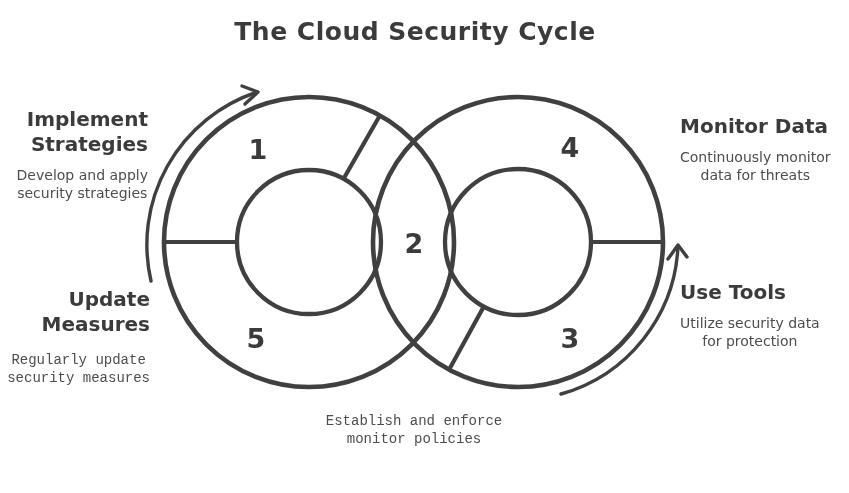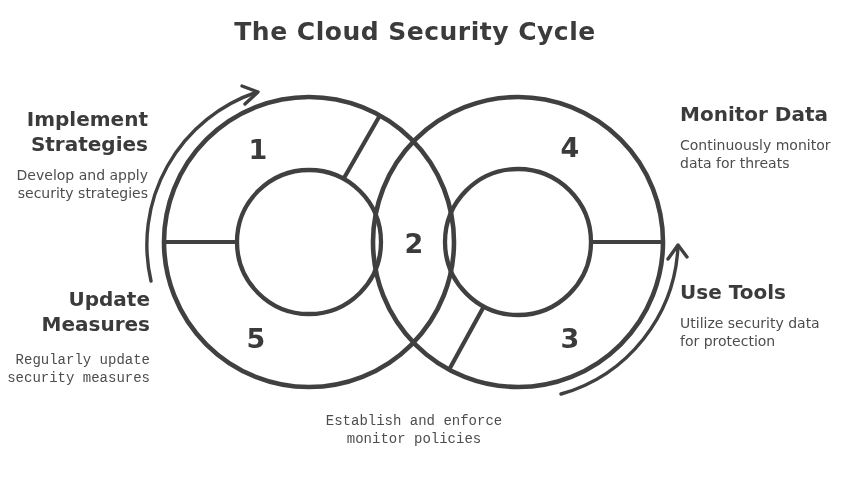--- a/index.html
+++ b/index.html
@@ -27,21 +27,21 @@
   .label{position:absolute;}
   .label.align-right{text-align:right;margin-top:16px;}
   .label.align-left{text-align:left;}
   .label.align-center{text-align:center;transform:translateX(-50%);}
   .label-title{
     font-size:20px;font-weight:bold;color:var(--heading);
     line-height:1.25;white-space:pre-line;
   }
   .label-desc{
     font-size:14px;color:var(--body);
-    line-height:1.28;white-space:pre-line;margin-top:10px;
+    line-height:1.28;white-space:pre-line;margin-top:10px;text-align:center;
   }
   .label-desc.gap-lg{margin-top:15px;font-family:Liberation Mono, monospace;}
 </style>
 </head>
 <body>
 
 <div class="canvas">
 
   <div class="page-title">The Cloud Security Cycle</div>
 
@@ -74,21 +74,21 @@
   <div class="seg-num" style="left:570px;top:147px">4</div>
   <div class="seg-num" style="left:256px;top:338px">5</div>
 
   <div class="label align-right" style="right:701px;top:91px">
     <div class="label-title">Implement
 Strategies</div>
     <div class="label-desc">Develop and apply
 security strategies</div>
   </div>
 
-  <div class="label align-left" style="left:680px;top:102px">
+  <div class="label align-left" style="left:680px;top:114px">
     <div class="label-title">Monitor Data</div>
     <div class="label-desc">Continuously monitor
 data for threats</div>
   </div>
 
   <div class="label align-right" style="right:699px;top:271px">
     <div class="label-title">Update
 Measures</div>
     <div class="label-desc gap-lg">Regularly update
 security measures</div>

